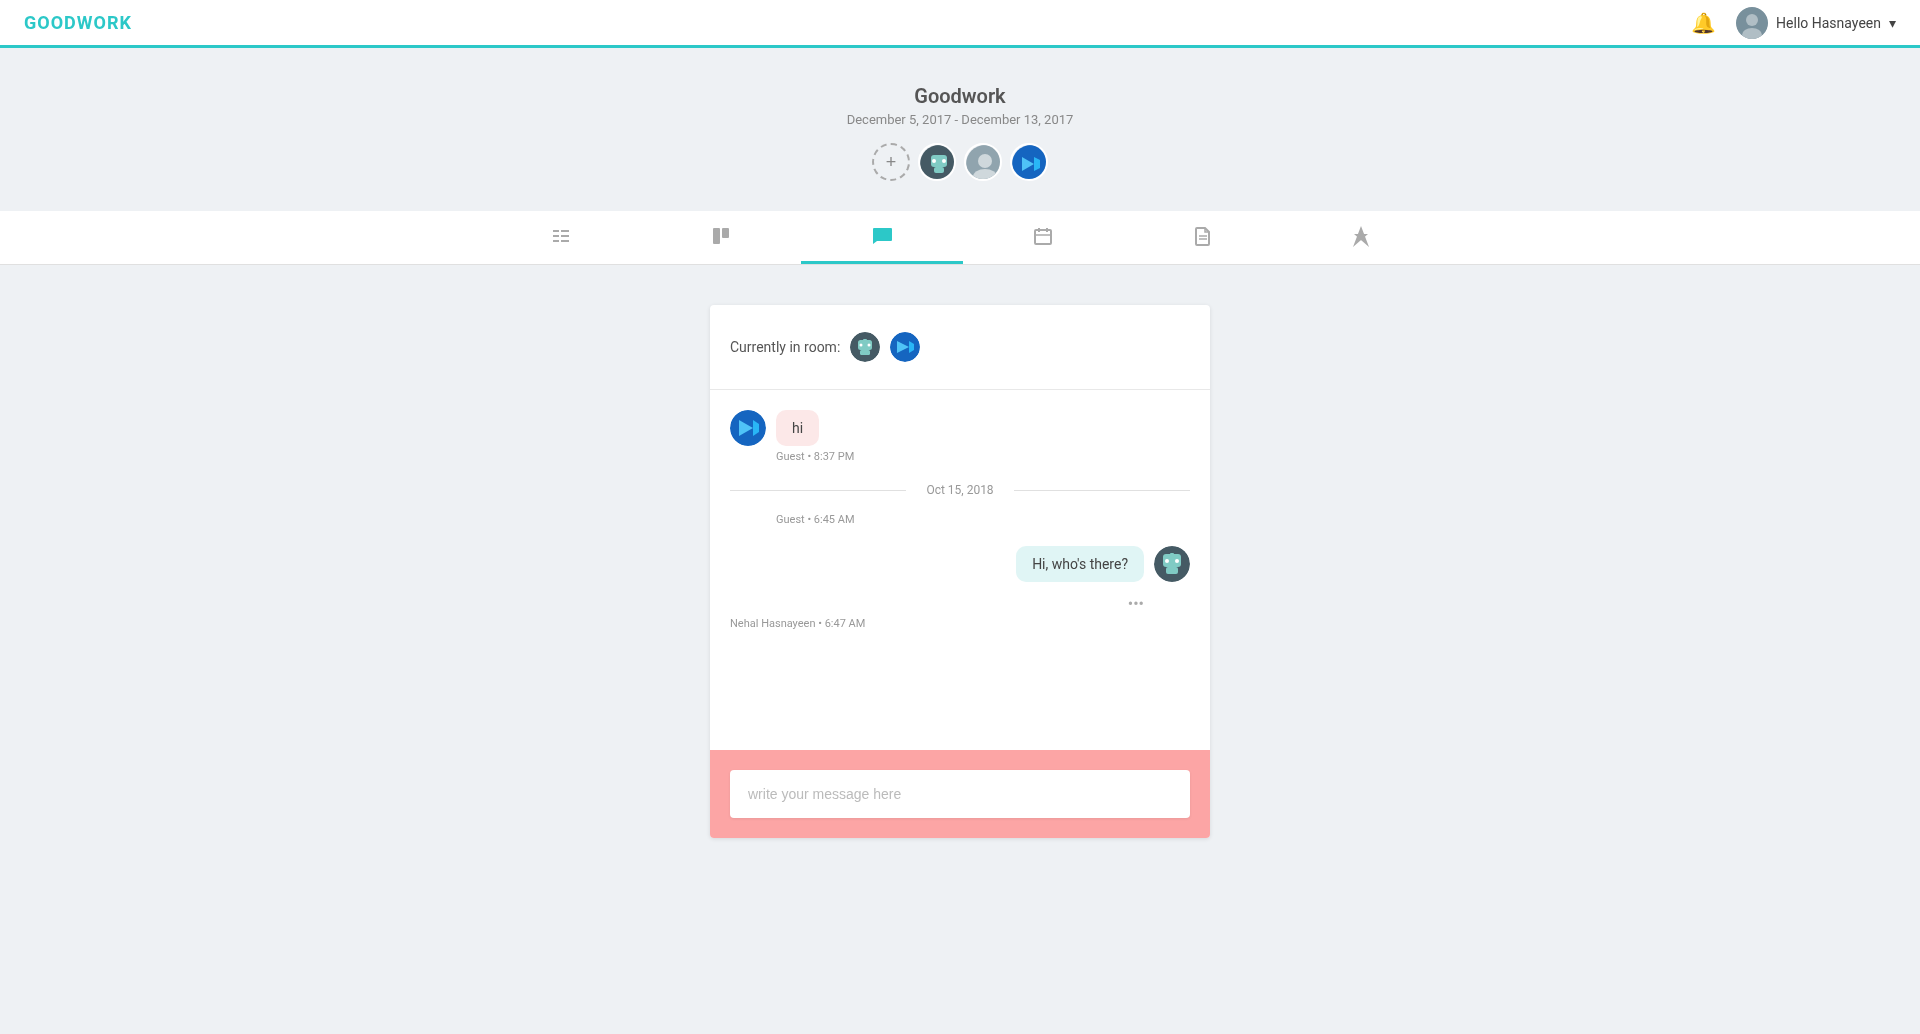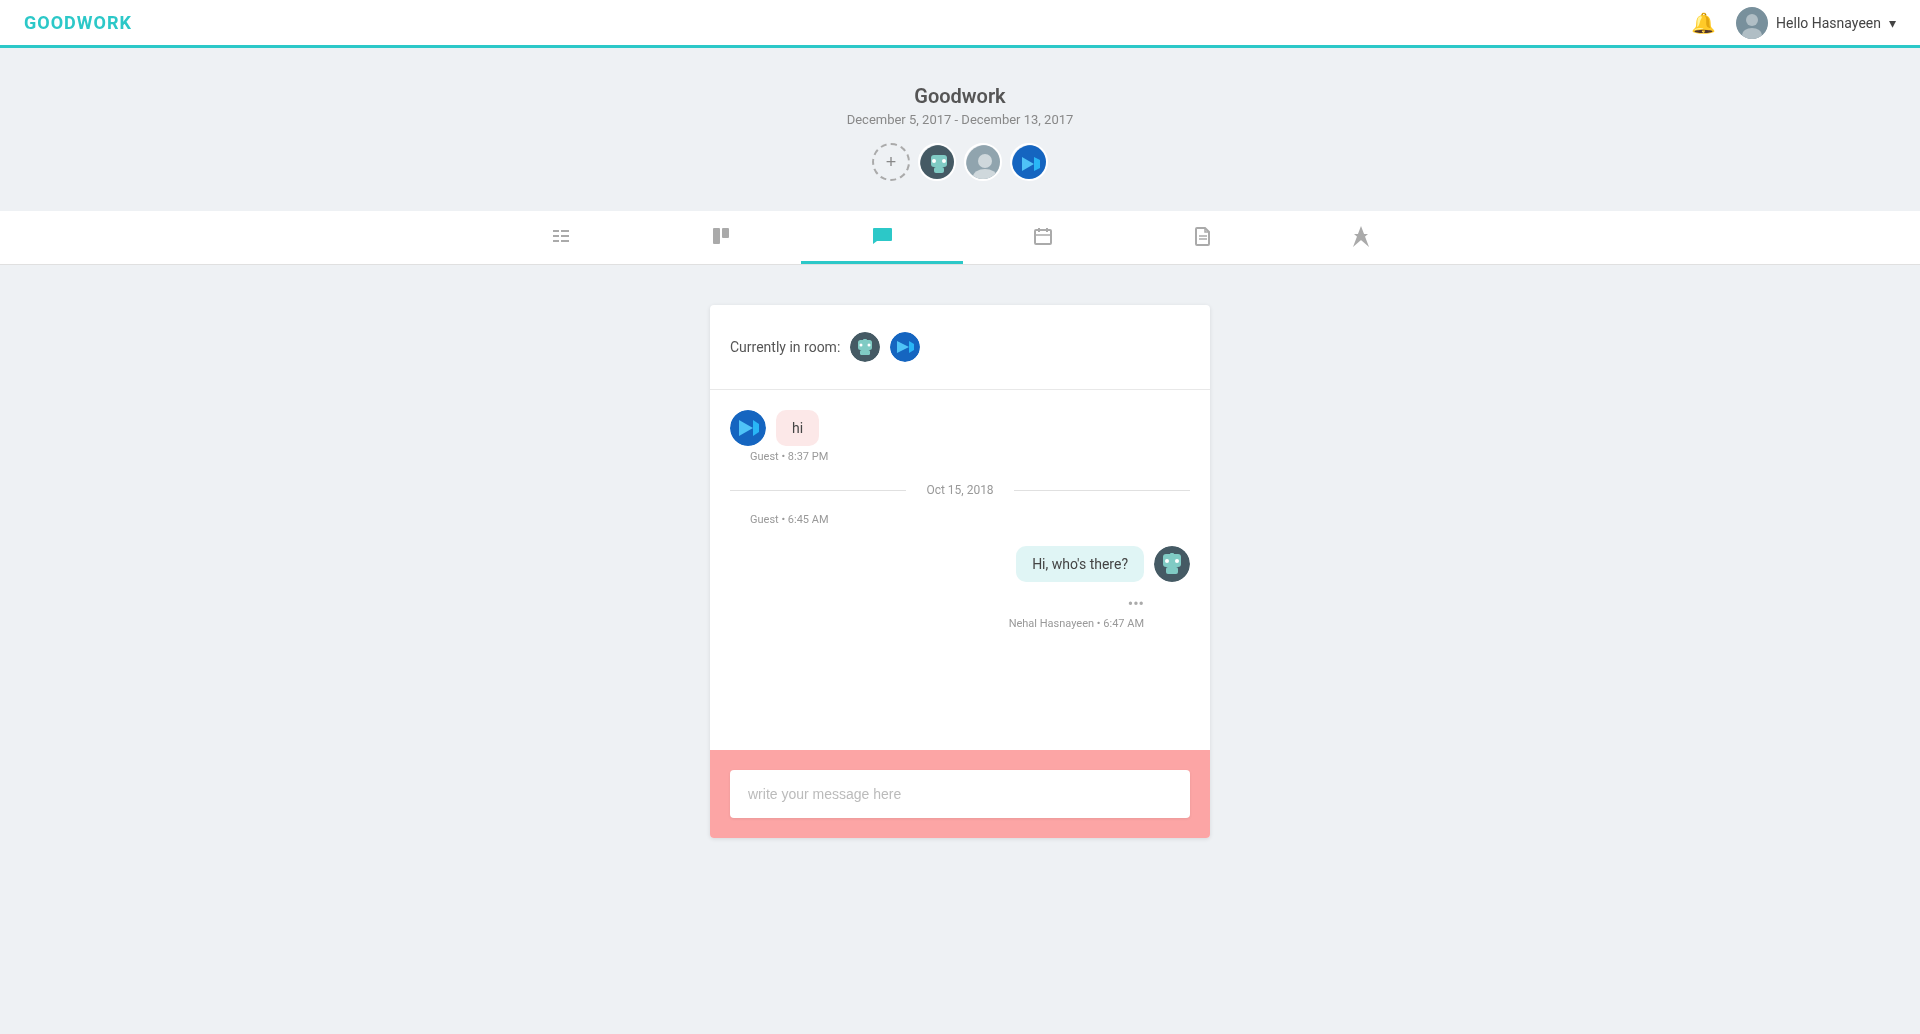--- a/index.html
+++ b/index.html
@@ -199,24 +199,23 @@
       font-size: 14px;
       color: #444;
       max-width: 300px;
     }
     .msg-bubble.left { background: #fce8e8; }
     .msg-bubble.right { background: #e0f5f5; }
 
     .msg-meta {
       font-size: 11px;
       color: #999;
-      margin-left: 20px;
+      margin-left: 46px;
     }
     .msg-meta.right {
-      text-align: right;
       margin-left: 0;
       margin-right: 46px;
     }
 
     .date-divider {
       display: flex;
       align-items: center;
       gap: 20px;
       margin: 16px 0;
     }

